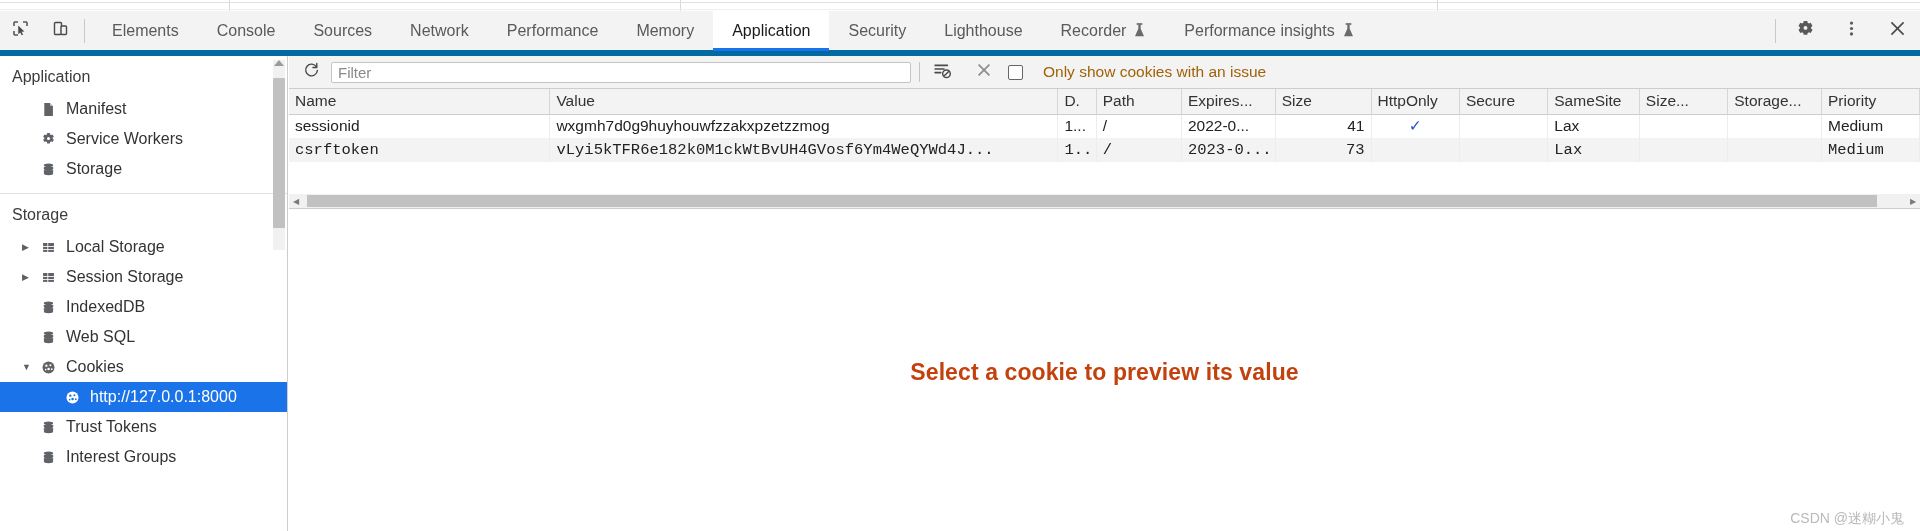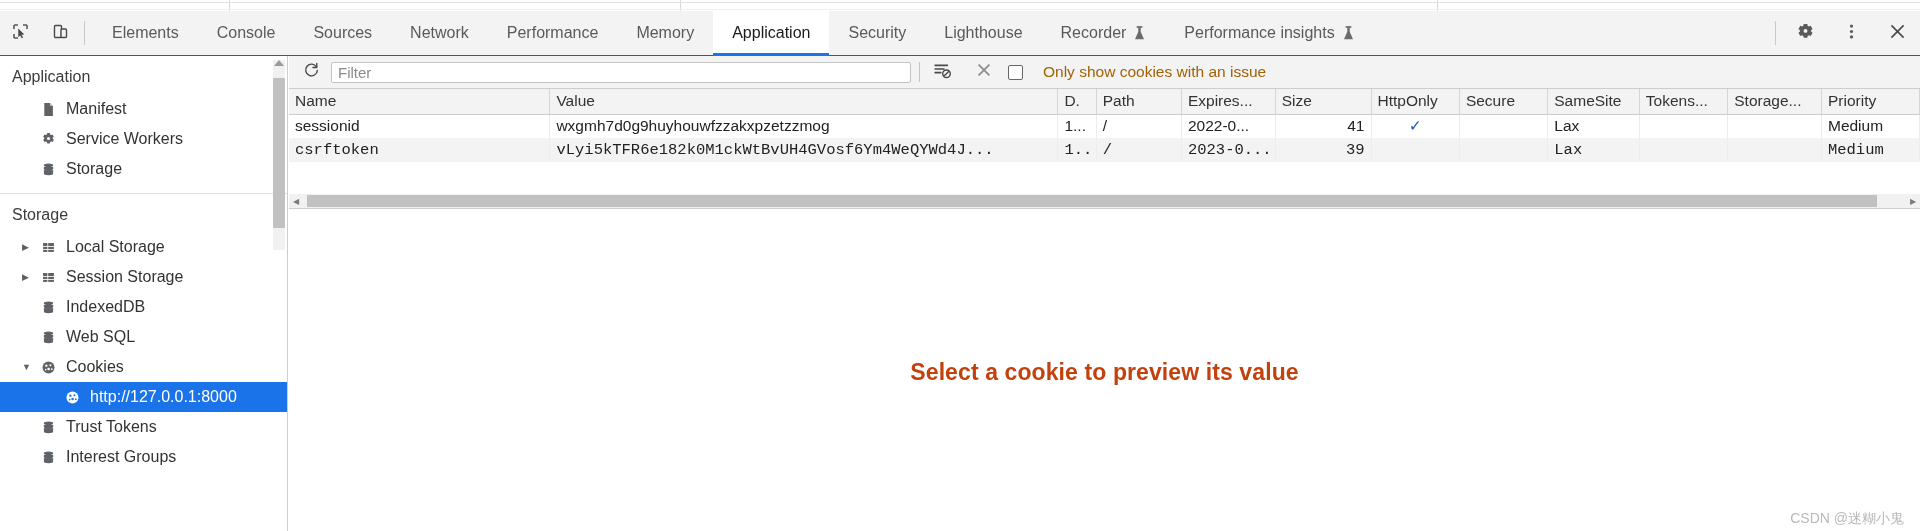--- a/index.html
+++ b/index.html
@@ -37,21 +37,21 @@
     left: 0; width: 1920px; height: 1px;
     background: #e2e2e2;
   }
 
   
   .tabbar {
     position: absolute;
     left: 0; top: 11px;
     width: 1920px; height: 45px;
     background: #f3f3f3;
-    border-bottom: 1px solid #0369a1;
+    border-bottom: 6px solid #0369a1;
     display: flex;
     align-items: stretch;
     box-sizing: border-box;
   }
   .tb-icon-btn {
     width: 40px;
     display: flex;
     align-items: center;
     justify-content: center;
     cursor: pointer;
@@ -685,21 +685,21 @@
           <tr id="cookies-header-row">
               <th>Name</th>
               <th>Value</th>
               <th>D.</th>
               <th>Path</th>
               <th>Expires...</th>
               <th>Size</th>
               <th>HttpOnly</th>
               <th>Secure</th>
               <th>SameSite</th>
-              <th>Tokens...</th>
+              <th>Size...</th>
               <th>Storage...</th>
               <th>Priority</th>
             </tr>
         </thead>
         <tbody id="cookies-body">
             <tr class="">
               <td>sessionid</td>
               <td>wxgmh7d0g9huyhouwfzzakxpzetzzmog</td>
               <td>1...</td>
               <td>/</td>
@@ -711,21 +711,21 @@
               <td></td>
               <td></td>
               <td>Medium</td>
             </tr>
             <tr class="row-alt">
               <td>csrftoken</td>
               <td>vLyi5kTFR6e182k0M1ckWtBvUH4GVosf6Ym4WeQYWd4J...</td>
               <td>1...</td>
               <td>/</td>
               <td>2023-0...</td>
-              <td class="num">39</td>
+              <td class="num">73</td>
               <td class="chk"></td>
               <td class="chk"></td>
               <td>Lax</td>
               <td></td>
               <td></td>
               <td>Medium</td>
             </tr>
           </tbody>
       </table>
 

